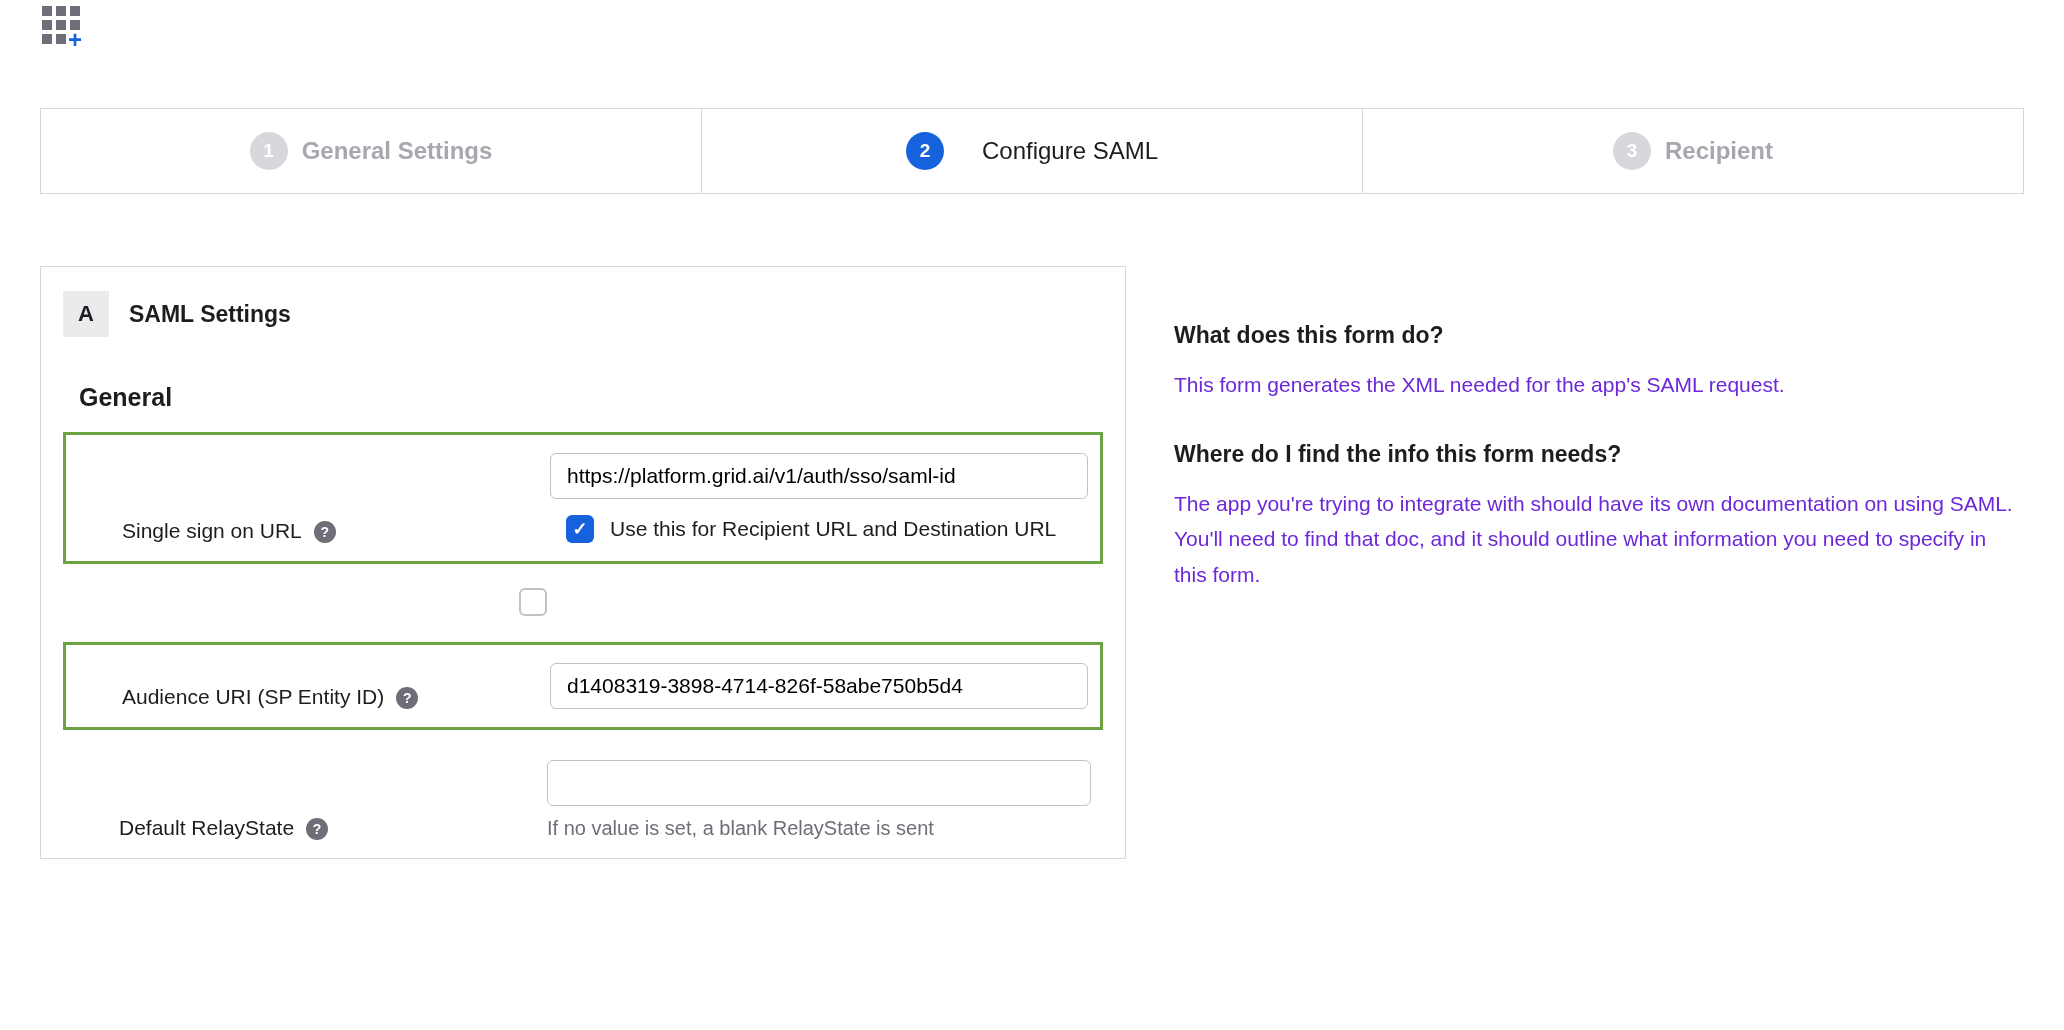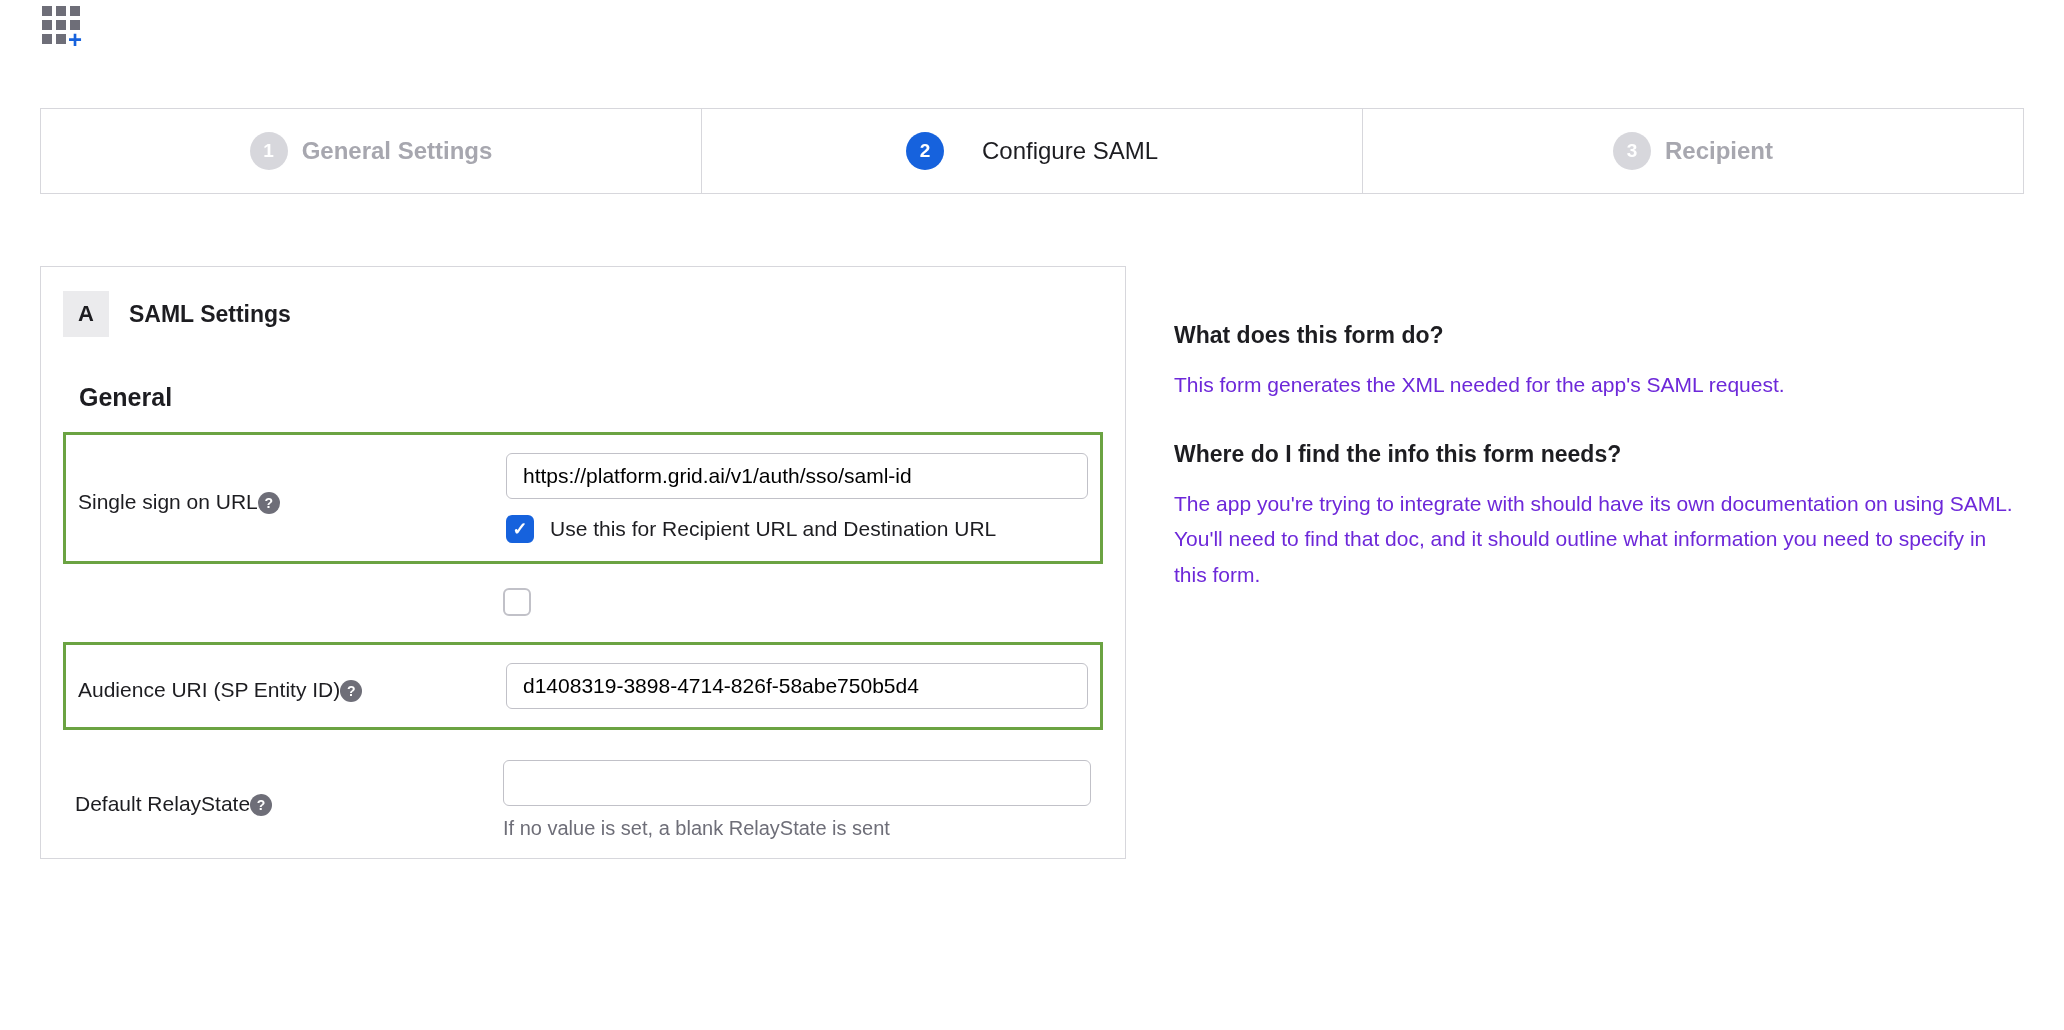--- a/index.html
+++ b/index.html
@@ -110,22 +110,24 @@
   display: flex;
   padding: 18px 12px 18px 12px;
   gap: 20px;
 }
 .field-row.hl {
   border: 3px solid #6ba342;
 }
 .field-label-col {
   flex: 0 0 408px;
   display: flex;
-  align-items: center;
+  align-items: flex-end;
+  gap: 12px;
   padding-top: 8px;
+  margin-left: 44px;
 }
 .field-label { font-size: 21px; }
 .help-icon {
   width: 22px;
   height: 22px;
   border-radius: 50%;
   background: #6e6e78;
   color: #fff;
   font-size: 14px;
   font-weight: 700;
@@ -143,20 +145,21 @@
   border-radius: 6px;
   padding: 0 16px;
   font-size: 21px;
   font-family: inherit;
 }
 .checkbox-row {
   display: flex;
   align-items: center;
   gap: 16px;
   margin-top: 16px;
+  margin-left: 16px;
 }
 .checkbox-row.extra { padding: 8px 12px 26px 440px; }
 .cb {
   width: 28px;
   height: 28px;
   border-radius: 6px;
   border: 2px solid #c1c1c8;
   display: inline-flex;
   align-items: center;
   justify-content: center;

